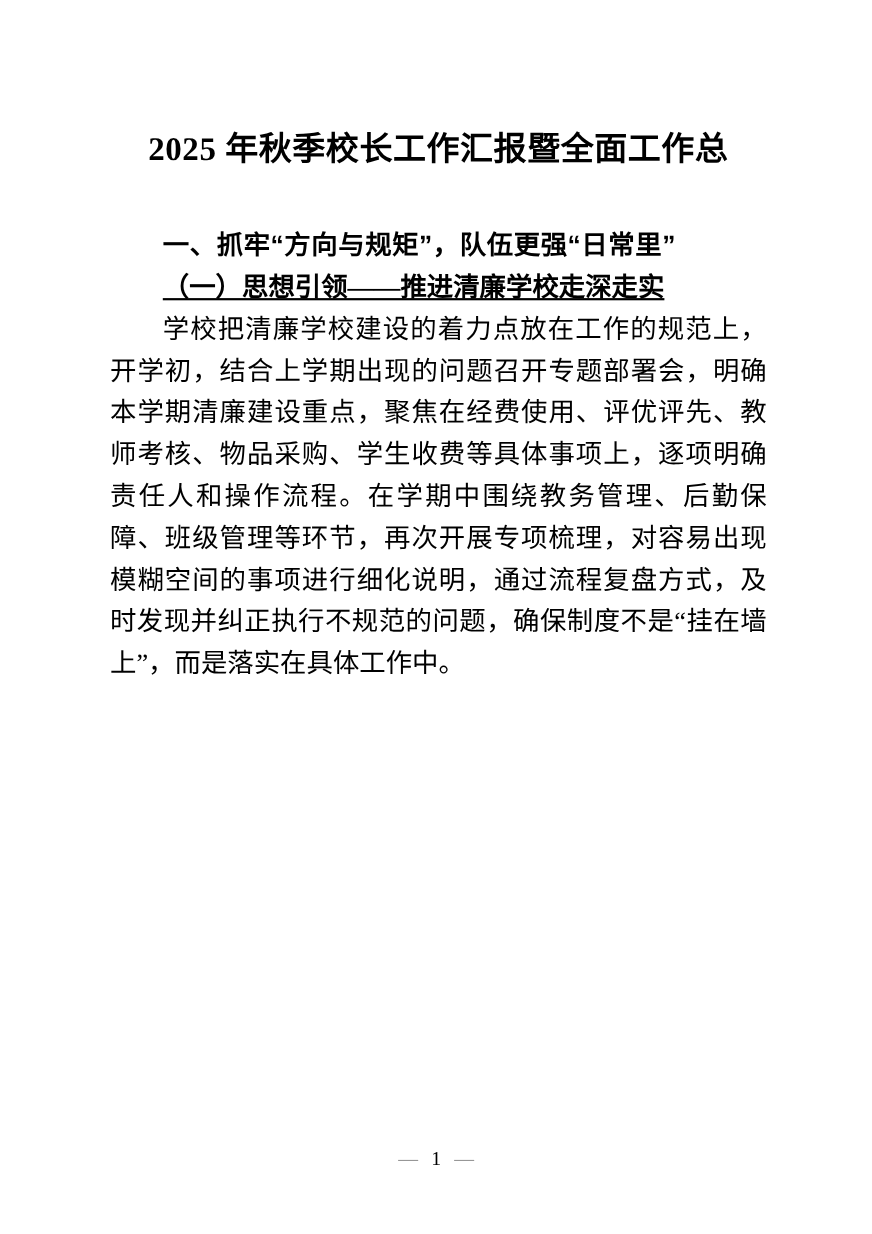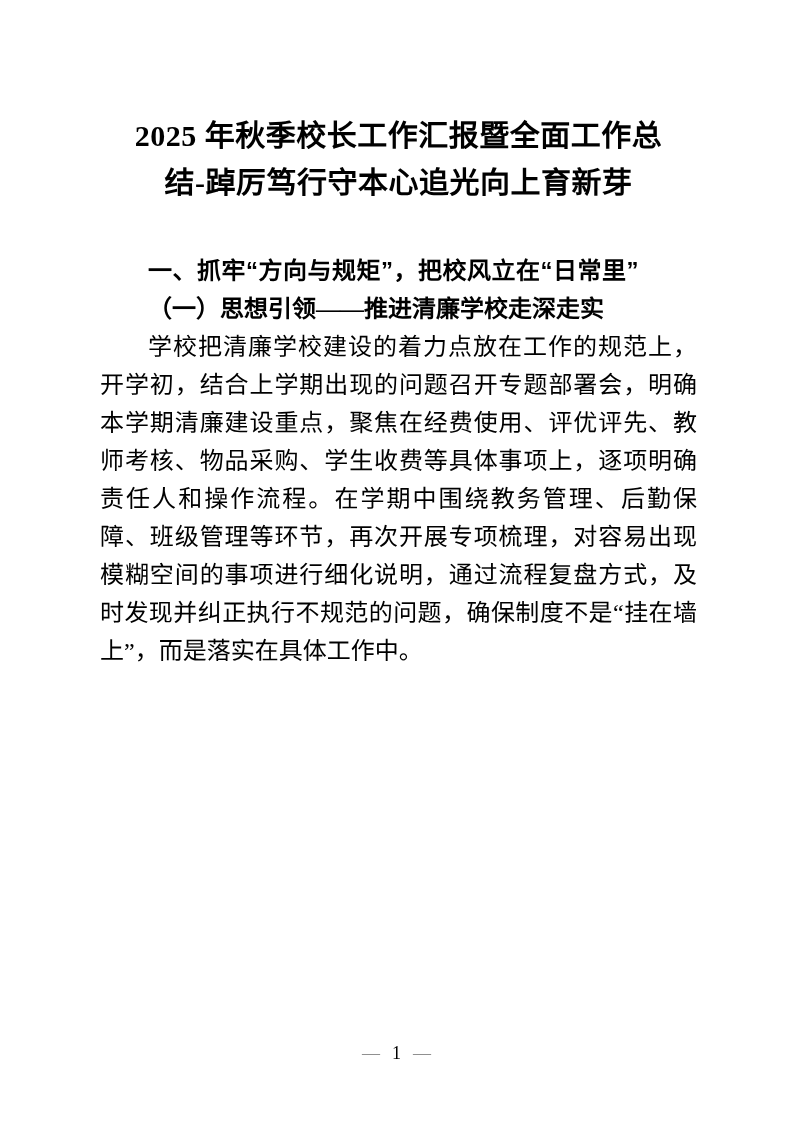--- a/index.html
+++ b/index.html
@@ -47,20 +47,21 @@
     font-family: "Liberation Sans", "DejaVu Sans", sans-serif;
     letter-spacing: 0.5px;
   }
   .subsection-heading {
     margin: 0;
     font-size: 24px;
     line-height: 38px;
     font-weight: bold;
     text-indent: 2em;
     font-family: "Liberation Serif", "DejaVu Serif", serif;
+    text-decoration: underline;
   }
   .page-footer {
     position: absolute;
     left: 0;
     bottom: 58px;
     width: 100%;
     text-align: center;
     font-size: 18px;
     line-height: 22px;
     font-family: "Liberation Serif", "DejaVu Serif", serif;
@@ -74,26 +75,25 @@
     margin: 0 12px;
   }
 </style>
 </head>
 <body>
 
 <div class="page">
 
   <h1 class="doc-title">
     <span class="title-line">2025 年秋季校长工作汇报暨全面工作总</span>
-    <span class="title-line">结-踔厉笃行守本心追光向上育新芽</span>
   </h1>
 
 
 
-  <h2 class="section-heading">一、抓牢“方向与规矩”，把校风立在“日常里”</h2>
+  <h2 class="section-heading">一、抓牢“方向与规矩”，队伍更强“日常里”</h2>
 
   <h3 class="subsection-heading">（一）思想引领——推进清廉学校走深走实</h3>
 
   <p class="body-para">学校把清廉学校建设的着力点放在工作的规范上，开学初，结合上学期出现的问题召开专题部署会，明确本学期清廉建设重点，聚焦在经费使用、评优评先、教师考核、物品采购、学生收费等具体事项上，逐项明确责任人和操作流程。在学期中围绕教务管理、后勤保障、班级管理等环节，再次开展专项梳理，对容易出现模糊空间的事项进行细化说明，通过流程复盘方式，及时发现并纠正执行不规范的问题，确保制度不是“挂在墙上”，而是落实在具体工作中。</p>
 
   <div class="page-footer">
     <span class="dash">—</span><span class="page-num">1</span><span class="dash">—</span>
   </div>
 
 </div>

